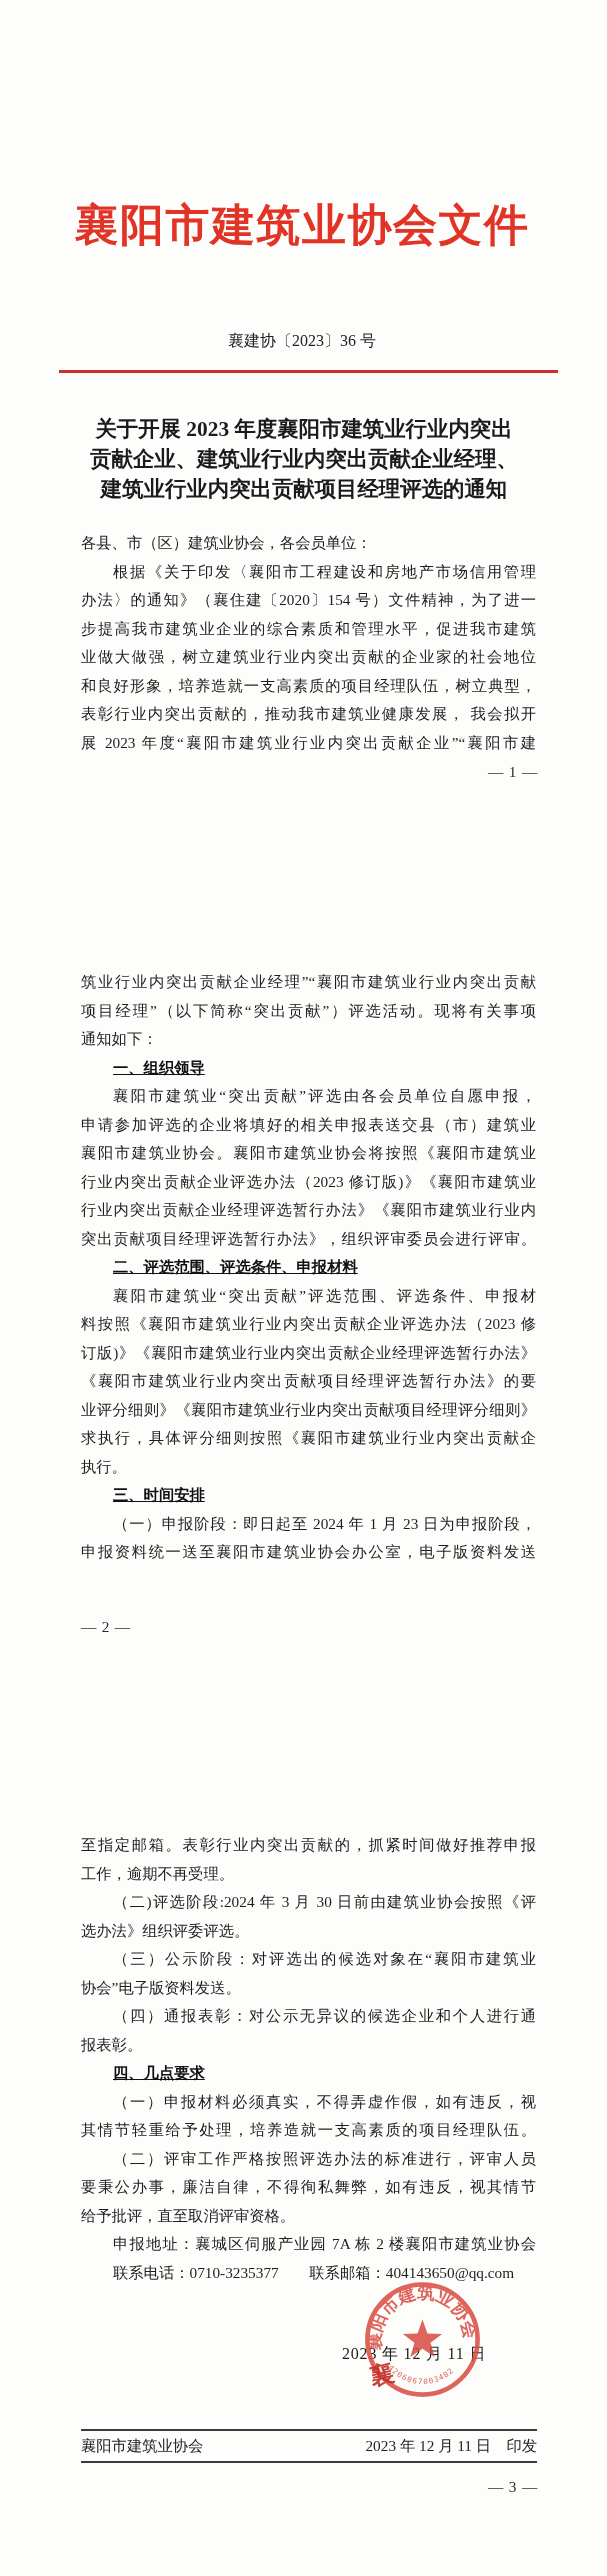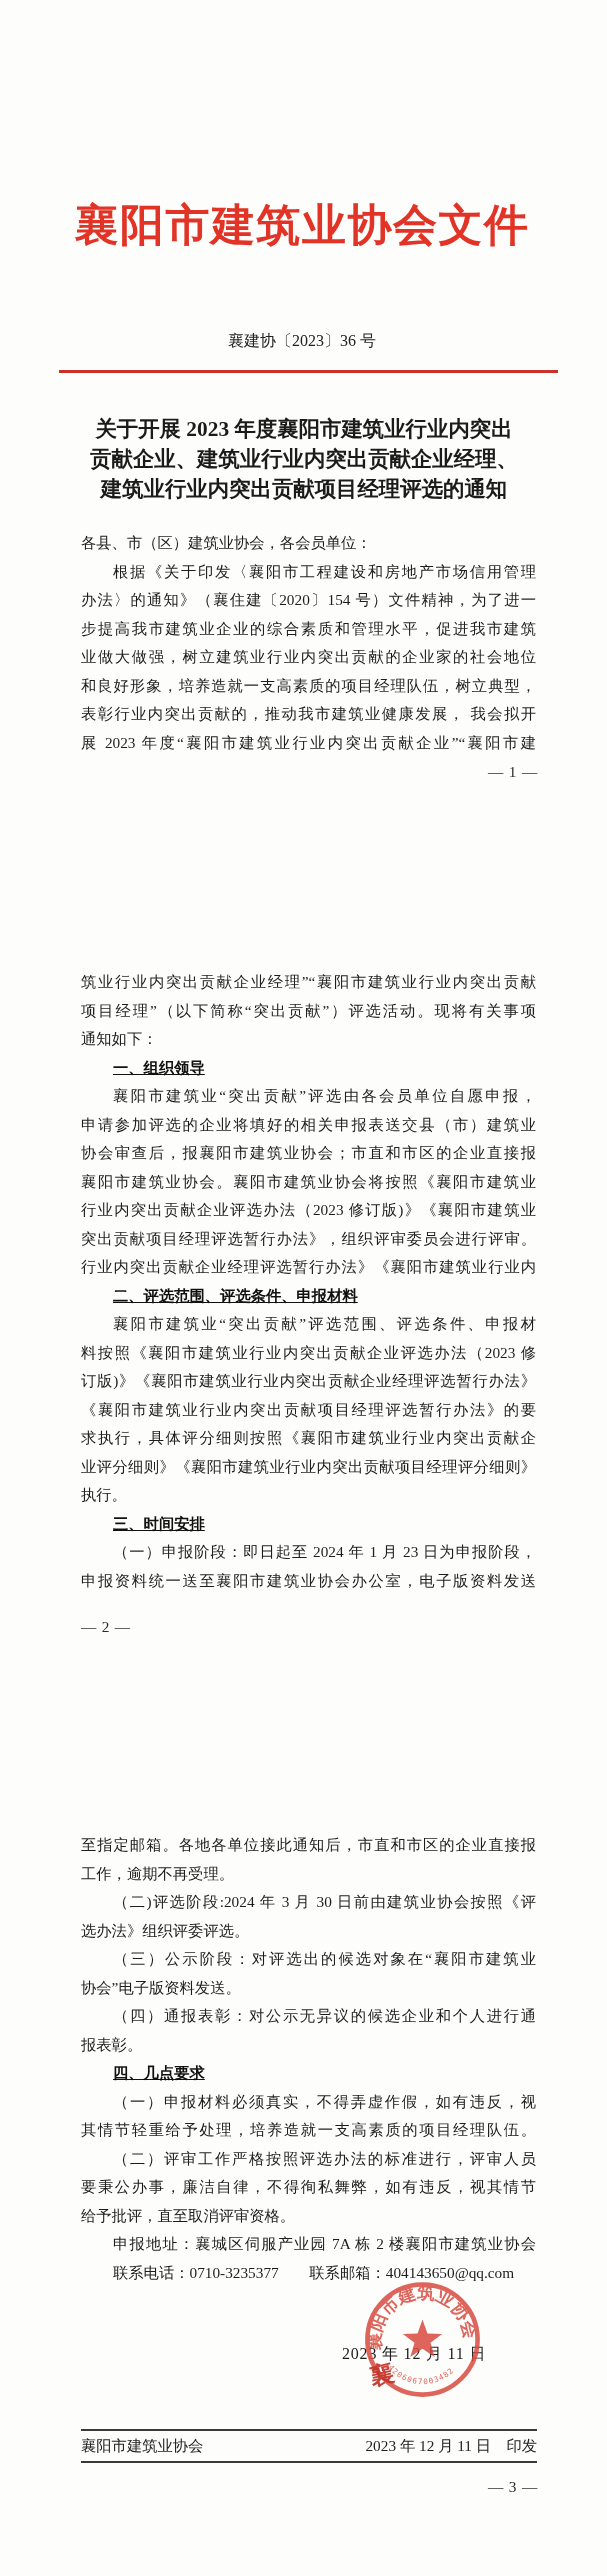--- a/index.html
+++ b/index.html
@@ -60,41 +60,40 @@
   </div>
   <div class="pagenum" id="pn1">— 1 —</div>
 
   <div class="page" style="top:968px">
     <div class="ln fill">筑业行业内突出贡献企业经理”“襄阳市建筑业行业内突出贡献</div>
     <div class="ln fill">项目经理”（以下简称“突出贡献”）评选活动。现将有关事项</div>
     <div class="ln">通知如下：</div>
     <div class="ln ind hd">一、组织领导</div>
     <div class="ln ind fill">襄阳市建筑业“突出贡献”评选由各会员单位自愿申报，</div>
     <div class="ln fill">申请参加评选的企业将填好的相关申报表送交县（市）建筑业</div>
-    <div class="ln fill">协会审查后，报襄阳市建筑业协会；市直和市区的企业直接报</div>
     <div class="ln fill">襄阳市建筑业协会。襄阳市建筑业协会将按照《襄阳市建筑业</div>
     <div class="ln fill">行业内突出贡献企业评选办法（2023 修订版)》《襄阳市建筑业</div>
+    <div class="ln fill">行业内突出贡献企业经理评选暂行办法》《襄阳市建筑业行业内</div>
     <div class="ln fill">突出贡献项目经理评选暂行办法》，组织评审委员会进行评审。</div>
-    <div class="ln fill">行业内突出贡献企业经理评选暂行办法》《襄阳市建筑业行业内</div>
     <div class="ln ind hd">二、评选范围、评选条件、申报材料</div>
     <div class="ln ind fill">襄阳市建筑业“突出贡献”评选范围、评选条件、申报材</div>
     <div class="ln fill">料按照《襄阳市建筑业行业内突出贡献企业评选办法（2023 修</div>
     <div class="ln fill">订版)》《襄阳市建筑业行业内突出贡献企业经理评选暂行办法》</div>
     <div class="ln fill">《襄阳市建筑业行业内突出贡献项目经理评选暂行办法》的要</div>
+    <div class="ln fill">业评分细则》《襄阳市建筑业行业内突出贡献项目经理评分细则》</div>
     <div class="ln fill">求执行，具体评分细则按照《襄阳市建筑业行业内突出贡献企</div>
-    <div class="ln fill">业评分细则》《襄阳市建筑业行业内突出贡献项目经理评分细则》</div>
     <div class="ln">执行。</div>
     <div class="ln ind hd">三、时间安排</div>
     <div class="ln ind fill">（一）申报阶段：即日起至 2024 年 1 月 23 日为申报阶段，</div>
     <div class="ln fill">申报资料统一送至襄阳市建筑业协会办公室，电子版资料发送</div>
   </div>
   <div class="pagenum" id="pn2">— 2 —</div>
 
   <div class="page" style="top:1831px">
-    <div class="ln fill">至指定邮箱。各地各单位接此通知后，市直和市区的企业直接报</div>
+    <div class="ln fill">至指定邮箱。表彰行业内突出贡献的，抓紧时间做好推荐申报</div>
     <div class="ln">工作，逾期不再受理。</div>
     <div class="ln ind fill">（二)评选阶段:2024 年 3 月 30 日前由建筑业协会按照《评</div>
     <div class="ln">选办法》组织评委评选。</div>
     <div class="ln ind fill">（三）公示阶段：对评选出的候选对象在“襄阳市建筑业</div>
     <div class="ln">协会”电子版资料发送。</div>
     <div class="ln ind fill">（四）通报表彰：对公示无异议的候选企业和个人进行通</div>
     <div class="ln">报表彰。</div>
     <div class="ln ind hd">四、几点要求</div>
     <div class="ln ind fill">（一）申报材料必须真实，不得弄虚作假，如有违反，视</div>
     <div class="ln fill">其情节轻重给予处理，培养造就一支高素质的项目经理队伍。</div>

